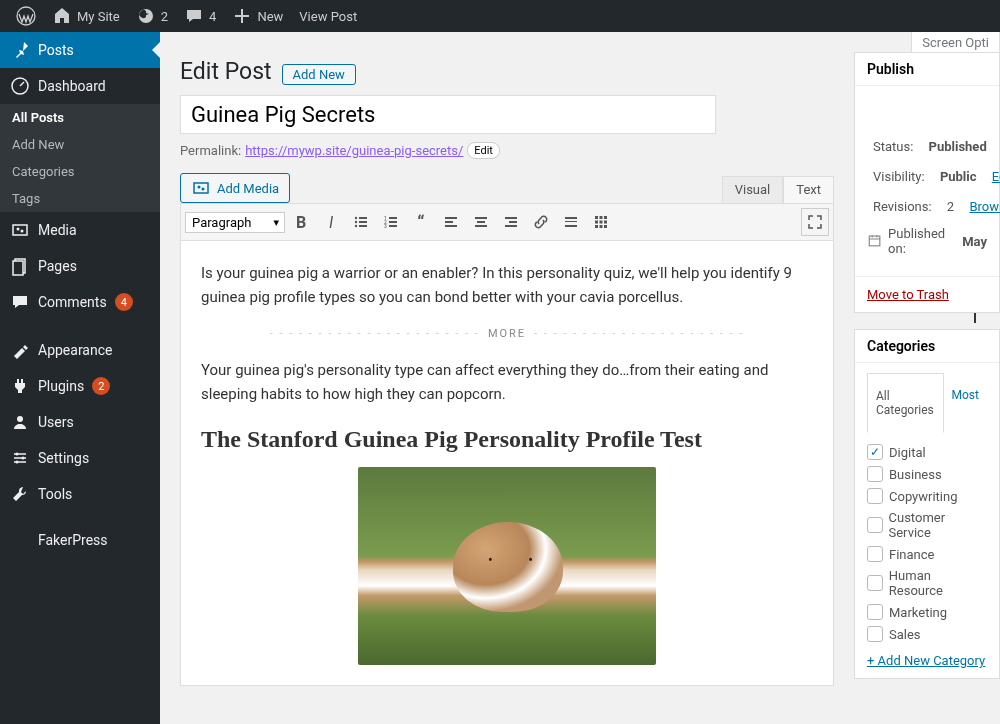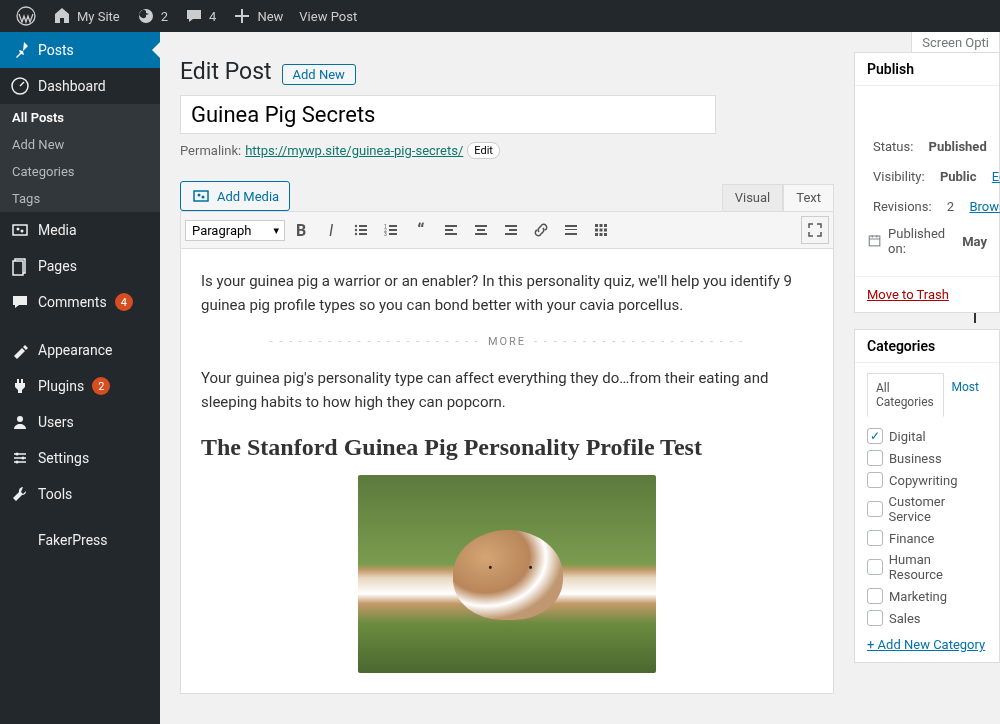--- a/index.html
+++ b/index.html
@@ -15,25 +15,25 @@
 .sidebar-sub-item.active { color: #fff; font-weight: 600; }
 .badge { background: #d54e21; color: #fff; border-radius: 10px; padding: 0 6px; font-size: 11px; min-width: 18px; height: 18px; display: inline-flex; align-items: center; justify-content: center; }
 .ico { width: 20px; height: 20px; display: inline-flex; align-items: center; justify-content: center; fill: currentColor; }
 .main { position: absolute; left: 160px; top: 32px; right: 0; bottom: 0; padding: 10px 20px; overflow: hidden; }
 .screen-opts { position: absolute; top: 0; right: 0; background: #fff; border: 1px solid #ddd; border-top: none; padding: 3px 10px; font-size: 13px; color: #72777c; }
 .page-header { display: flex; align-items: flex-end; gap: 10px; margin: 16px 0 10px; }
 h1 { font-size: 23px; font-weight: 400; color: #23282d; }
 .btn { border: 1px solid #0071a1; color: #0071a1; background: #f3f5f6; padding: 2px 10px; border-radius: 3px; font-size: 13px; cursor: pointer; }
 .title-input { width: 536px; padding: 6px 10px; font-size: 22px; border: 1px solid #ddd; background: #fff; }
 .permalink { font-size: 13px; color: #666; margin: 8px 0 14px; display: flex; align-items: center; gap: 4px; }
-.permalink a { color: #0f766e; text-decoration: underline; }
+.permalink a { color: #8b5cf6; text-decoration: underline; }
 .edit-btn { border: 1px solid #ccc; background: #fff; font-size: 11px; padding: 1px 6px; border-radius: 8px; cursor: pointer; }
 .editor-wrap { width: 654px; }
 .media-row { display: flex; justify-content: space-between; align-items: flex-end; }
-.add-media { display: flex; align-items: center; gap: 6px; border: 1px solid #0071a1; color: #0071a1; background: #f3f5f6; padding: 4px 10px; border-radius: 3px; font-size: 13px; cursor: pointer; margin-top: 8px; }
+.add-media { display: flex; align-items: center; gap: 6px; border: 1px solid #0071a1; color: #0071a1; background: #f3f5f6; padding: 4px 10px; border-radius: 3px; font-size: 13px; cursor: pointer; }
 .tabs { display: flex; }
 .tab { padding: 5px 12px; font-size: 13px; border: 1px solid #ddd; background: #f7f7f7; color: #555; cursor: pointer; border-bottom: none; }
 .tab.active { background: #ebebeb; border-bottom: 1px solid #ebebeb; }
 .toolbar { background: #f5f5f5; border: 1px solid #ddd; padding: 4px; display: flex; align-items: center; gap: 2px; }
 .tb-select { border: 1px solid #ccc; background: #fff; padding: 2px 20px 2px 6px; font-size: 13px; position: relative; display: flex; align-items: center; width: 100px; }
 .tb-select::after { content: '▾'; position: absolute; right: 5px; font-size: 11px; }
 .tb-btn { width: 28px; height: 28px; display: flex; align-items: center; justify-content: center; cursor: pointer; color: #555; font-size: 16px; }
 .tb-right { margin-left: auto; border: 1px solid #ccc; }
 .content { background: #fff; border: 1px solid #ddd; border-top: none; padding: 20px; font-family: Georgia, serif; color: #333; min-height: 420px; }
 .content p { margin-bottom: 14px; font-size: 15px; line-height: 1.6; }
@@ -44,21 +44,21 @@
 .gpimg::before { content: ''; position: absolute; top: 55px; left: 95px; width: 110px; height: 90px; background: radial-gradient(ellipse at 30% 30%, #d4a574 0%, #b8865a 40%, #fff 55%, #c09770 70%); border-radius: 50% 50% 45% 45%; }
 .gpimg::after { content: '• •'; position: absolute; top: 85px; left: 130px; font-size: 14px; color: #1a1a1a; letter-spacing: 16px; }
 .right-col { position: absolute; right: 0; top: 52px; width: 146px; }
 .metabox { background: #fff; border: 1px solid #ddd; margin-bottom: 16px; }
 .metabox-h { padding: 8px 12px; font-size: 14px; font-weight: 600; border-bottom: 1px solid #eee; }
 .metabox-body { padding: 10px 12px; font-size: 13px; color: #555; }
 .pub-row { display: flex; align-items: center; gap: 6px; margin-bottom: 10px; }
 .pub-row a { color: #0073aa; text-decoration: underline; }
 .trash { color: #a00; text-decoration: underline; font-size: 13px; }
 .cat-tabs { display: flex; border-bottom: 1px solid #ddd; }
-.cat-tab { padding: 7px 8px; font-size: 12px; border: 1px solid #ddd; background: #fff; border-bottom-color: #fff; margin-bottom: -1px; }
+.cat-tab { padding: 15px 8px; font-size: 12px; border: 1px solid #ddd; background: #fff; border-bottom-color: #fff; margin-bottom: -1px; }
 .cat-tab.inactive { border: none; color: #0073aa; }
 .cat-list { padding: 8px 0; }
 .cat-item { display: flex; align-items: center; gap: 6px; padding: 3px 0; font-size: 13px; }
 .chk { width: 16px; height: 16px; border: 1px solid #b4b9be; border-radius: 3px; background: #fff; display: flex; align-items: center; justify-content: center; color: #0073aa; font-size: 12px; }
 .add-cat { color: #0073aa; text-decoration: underline; font-size: 13px; cursor: pointer; margin-top: 17px; }
 .cursor { position: absolute; top: 273px; left: 814px; width: 2px; height: 18px; background: #333; pointer-events: none; }
 </style>
 </head>
 <body>
 

